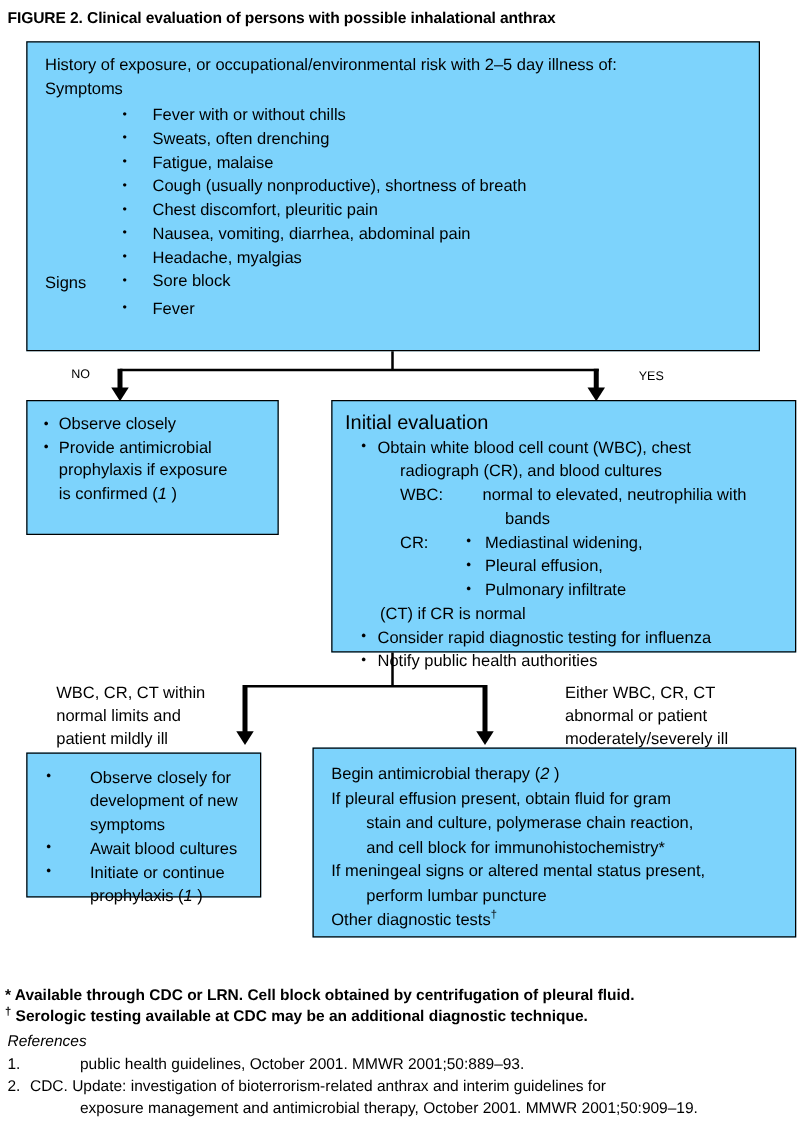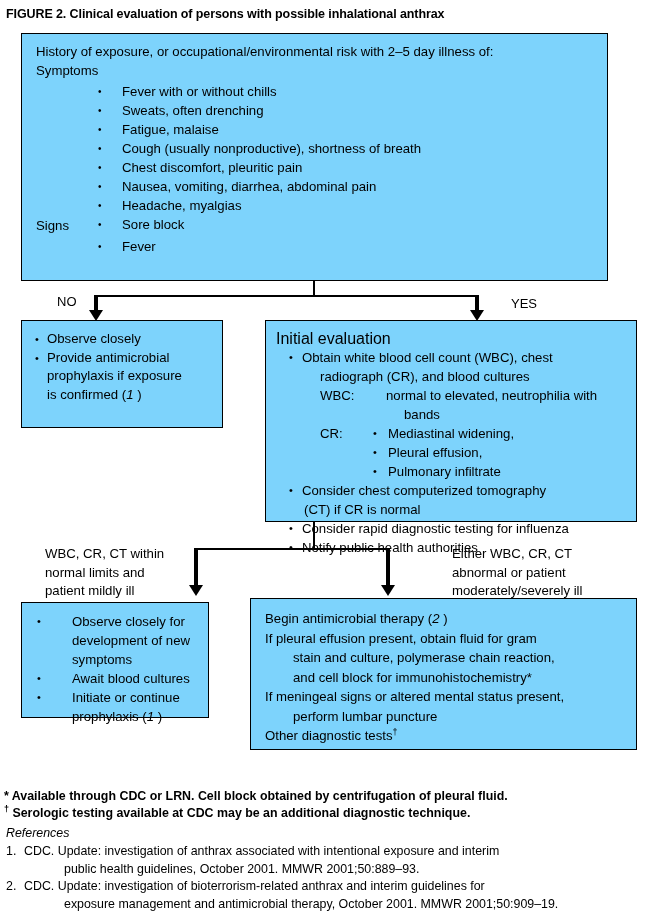--- a/index.html
+++ b/index.html
@@ -85,21 +85,21 @@
   }
   .arrow-head {
     position: absolute;
     width: 0; height: 0;
     border-left: 7px solid transparent;
     border-right: 7px solid transparent;
     border-top: 11px solid #000;
   }
   .branch-label {
     position: absolute;
-    font-size: 13px;
+    font-size: 10px;
     white-space: nowrap;
   }
   .side-label {
     position: absolute;
     font-size: 13.2px;
     line-height: 18.5px;
     white-space: nowrap;
   }
 
   
@@ -260,21 +260,20 @@
       <span class="crlab">WBC:</span>
       <span class="ie-lbl2">normal to elevated, neutrophilia with</span>
     </div>
     <div class="ie-lbl2" style="padding-left:128px;">bands</div>
     <div class="ie-crrow">
       <span class="crlab">CR:</span>
       <span class="ie-sub">Mediastinal widening,</span>
     </div>
     <div class="ie-sub">Pleural effusion,</div>
     <div class="ie-sub">Pulmonary infiltrate</div>
-    <div class="ie-b">Consider chest computerized tomography</div>
     <div class="ie-cont" style="padding-left:28px;">(CT) if CR is normal</div>
     <div class="ie-b">Consider rapid diagnostic testing for influenza</div>
     <div class="ie-b">Notify public health authorities</div>
   </div>
 </div>
 
 <div class="line-v" style="left:313px; top:522px; height:27px;"></div>
 <div class="line-h" style="left:196px; top:548px; width:192px;"></div>
 
 <div class="arrow-shaft" style="left:194px; top:548px; height:38px;"></div>
@@ -326,21 +325,20 @@
 
 <div class="footnotes">
   <div class="fn"><span class="fn-mark">*</span> <span>Available through CDC or LRN. Cell block obtained by centrifugation of pleural fluid.</span></div>
   <div class="fn"><sup>†</sup> <span>Serologic testing available at CDC may be an additional diagnostic technique.</span></div>
 </div>
 
 <div class="refs-head">References</div>
 <ul class="ref-list">
   <li class="ref-item">
     <span class="num">1.</span>
-    <span>CDC. Update: investigation of anthrax associated with intentional exposure and interim</span>
     <span class="l2">public health guidelines, October 2001. MMWR 2001;50:889–93.</span>
   </li>
   <li class="ref-item">
     <span class="num">2.</span>
     <span>CDC. Update: investigation of bioterrorism-related anthrax and interim guidelines for</span>
     <span class="l2">exposure management and antimicrobial therapy, October 2001. MMWR 2001;50:909–19.</span>
   </li>
 </ul>
 
 </body></html>

